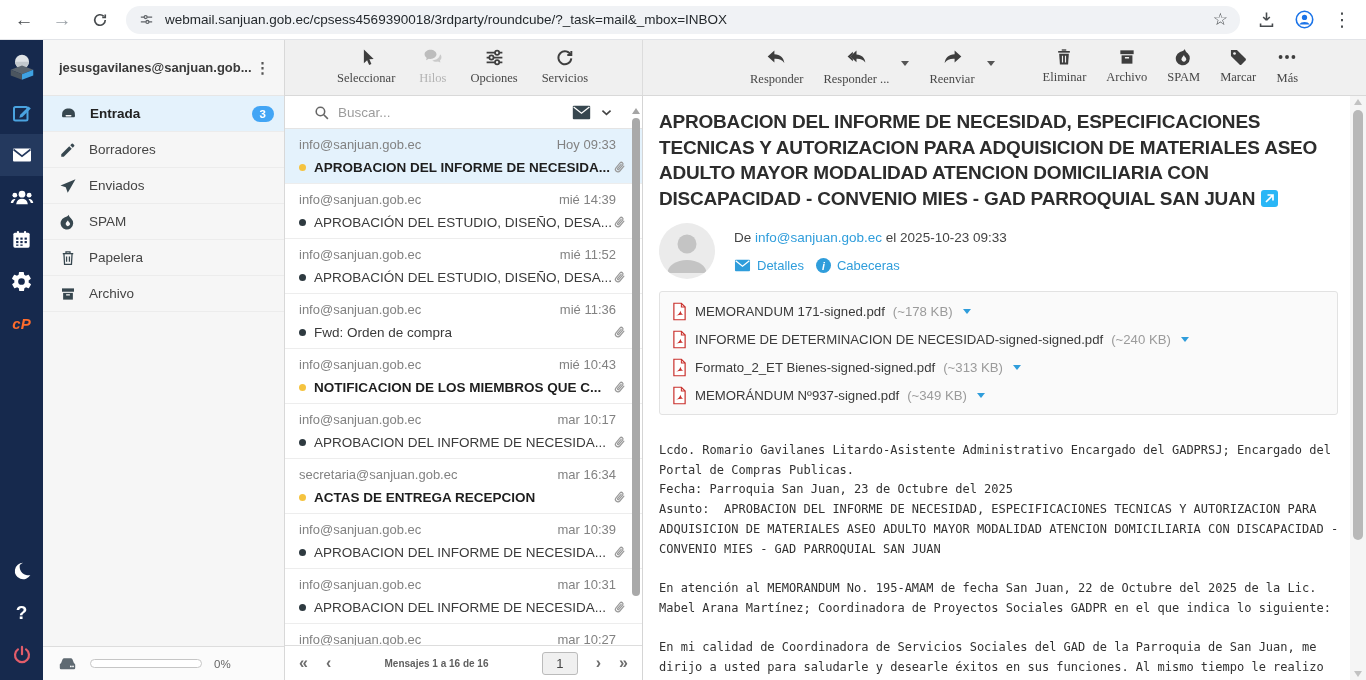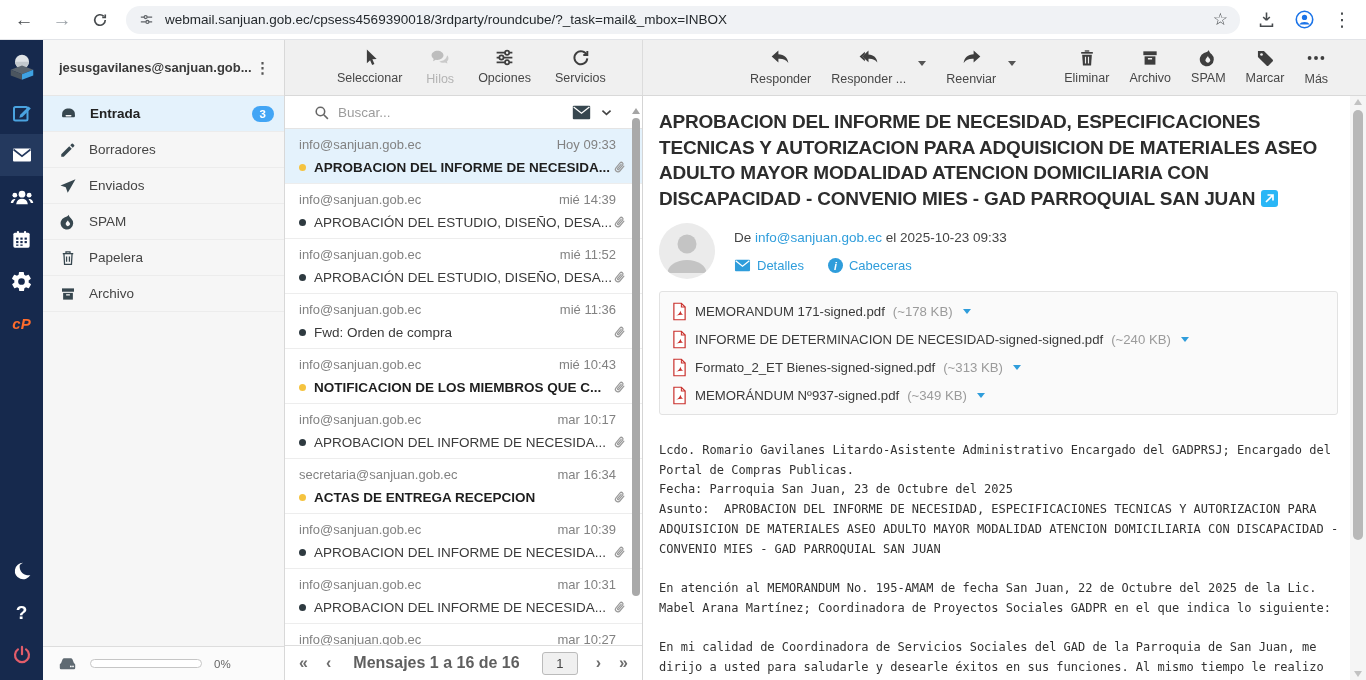--- a/index.html
+++ b/index.html
@@ -40,21 +40,21 @@
   .badge { background:var(--accent,#42a5f5); color:#fff; font-size:11.5px; font-weight:700; border-radius:9px; padding:2px 8px; }
   .badge:empty { display:none; }
   #quota { position:absolute; left:0; right:0; bottom:0; height:34px; background:#fbfbfb; border-top:1px solid #ddd;
     display:flex; align-items:center; padding:0 14px; gap:12px; }
   #quota-bar { width:112px; height:9px; border:1px solid #c6c6c6; border-radius:5px; background:#fff; }
   #quota-text { font-size:11.5px; color:#666; }
 
   
   #toolbar { position:absolute; left:285px; right:0; top:0; height:56px; background:#f0f0f0; border-bottom:1px solid #d9d9d9; }
   #toolbar .vdiv { position:absolute; left:357px; top:0; bottom:0; width:1px; background:#dcdcdc; }
-  .tgroup { position:absolute; top:0; height:52px; display:flex; align-items:center; gap:24px; }
+  .tgroup { position:absolute; top:0; height:52px; display:flex; align-items:center; gap:24px;font-family:Liberation Serif, serif; }
   #list-actions { left:52px; }
   #msg-actions { left:465px; gap:20px; }
   .tbtn { display:flex; flex-direction:column; align-items:center; gap:3px; color:#474747; font-size:12.5px; cursor:pointer; }
   .tbtn.disabled { color:#b3b3b3; }
   .caret { width:0; height:0; border-left:4.5px solid transparent; border-right:4.5px solid transparent;
     border-top:5.5px solid #555; margin-left:-8px; margin-top:-6px; cursor:pointer; }
   .gap-left { margin-left:28px; }
 
   
   #list-col { position:absolute; left:285px; top:56px; width:358px; bottom:0; background:#fff; border-right:1px solid #d5d5d5; }
@@ -74,35 +74,35 @@
   .mrow.unread .subj { font-weight:700; color:#1e1e1e; }
   .clip-ic { flex:none; margin-right:2px; display:none; }
   .mrow.hasclip .clip-ic { display:block; }
   #list-scroll { position:absolute; right:1px; top:12px; width:10px; bottom:4px; }
   #list-scroll .up { width:0; height:0; border-left:4px solid transparent; border-right:4px solid transparent;
     border-bottom:6px solid #a5a5a5; margin:0 auto 4px; }
   #list-thumb { width:8px; margin:0 auto; height:478px; background:#a9a9a9; border-radius:4px; }
   #pager { position:absolute; left:0; right:0; bottom:0; height:35px; background:#fff; border-top:1px solid #ddd;
     display:flex; align-items:center; padding:0 14px; gap:18px; }
   .pg-ic { color:#6d6d6d; font-size:16px; font-weight:700; cursor:pointer; line-height:1; }
-  #pager .plabel { flex:1; text-align:center; font-size:16px; font-weight:700; color:#5f5f5f; }
+  #pager .plabel { flex:1; text-align:center; font-size:10px; font-weight:700; color:#5f5f5f; }
   #page-box { width:36px; height:23px; border:1px solid #bbb; border-radius:3px; background:#f0f0f0;
     text-align:center; font-size:13px; color:#444; font-family:"Liberation Sans",sans-serif; }
 
   
   #pane { position:absolute; left:644px; right:0; top:56px; bottom:0; background:#fff; padding:13px 28px 0 15px; overflow:hidden; }
   #subject { font-size:19px; font-weight:700; color:#2d2d2d; line-height:25.5px; letter-spacing:-0.2px; max-width:688px; display:inline; }
   .extlink { display:inline-block; width:17px; height:17px; background:#29b6f6; border-radius:3px; margin-left:6px;
     vertical-align:-2px; position:relative; cursor:pointer; }
   #sender-block { margin-top:12px; display:flex; gap:19px; }
   #avatar { width:56px; height:56px; border-radius:50%; background:#ebebeb; overflow:hidden; flex:none; }
   #sender-info { padding-top:7px; }
   .hline { font-size:13.5px; color:#444; }
   a.lnk { color:var(--link,#2f9ddb); text-decoration:none; cursor:pointer; }
-  #hdr-links { margin-top:13px; display:flex; gap:24px; align-items:center; }
+  #hdr-links { margin-top:13px; display:flex; gap:12px; align-items:center; }
   .hl-item { display:flex; align-items:center; gap:6px; color:var(--link,#2f9ddb); font-size:13px; cursor:pointer; }
   .info-ic { width:15px; height:15px; border-radius:50%; background:var(--link,#2f9ddb); color:#fff;
     font-size:10.5px; font-weight:700; display:flex; align-items:center; justify-content:center; font-style:italic; }
   #attach-box { margin-top:12px; border:1px solid #e2e2e2; background:#fafafa; border-radius:3px; padding:5px 12px; width:679px; }
   .att-row { height:28px; display:flex; align-items:center; gap:8px; }
   .att-name { font-size:13.2px; color:#3a3a3a; cursor:pointer; }
   .att-size { font-size:13.2px; color:#9b9b9b; }
   .att-caret { width:0; height:0; border-left:4.5px solid transparent; border-right:4.5px solid transparent;
     border-top:5.5px solid var(--link,#2f9ddb); margin-left:2px; cursor:pointer; }
   #body-text { margin-top:26px; font-family:"DejaVu Sans Mono", monospace; font-size:12px; line-height:19.7px;

